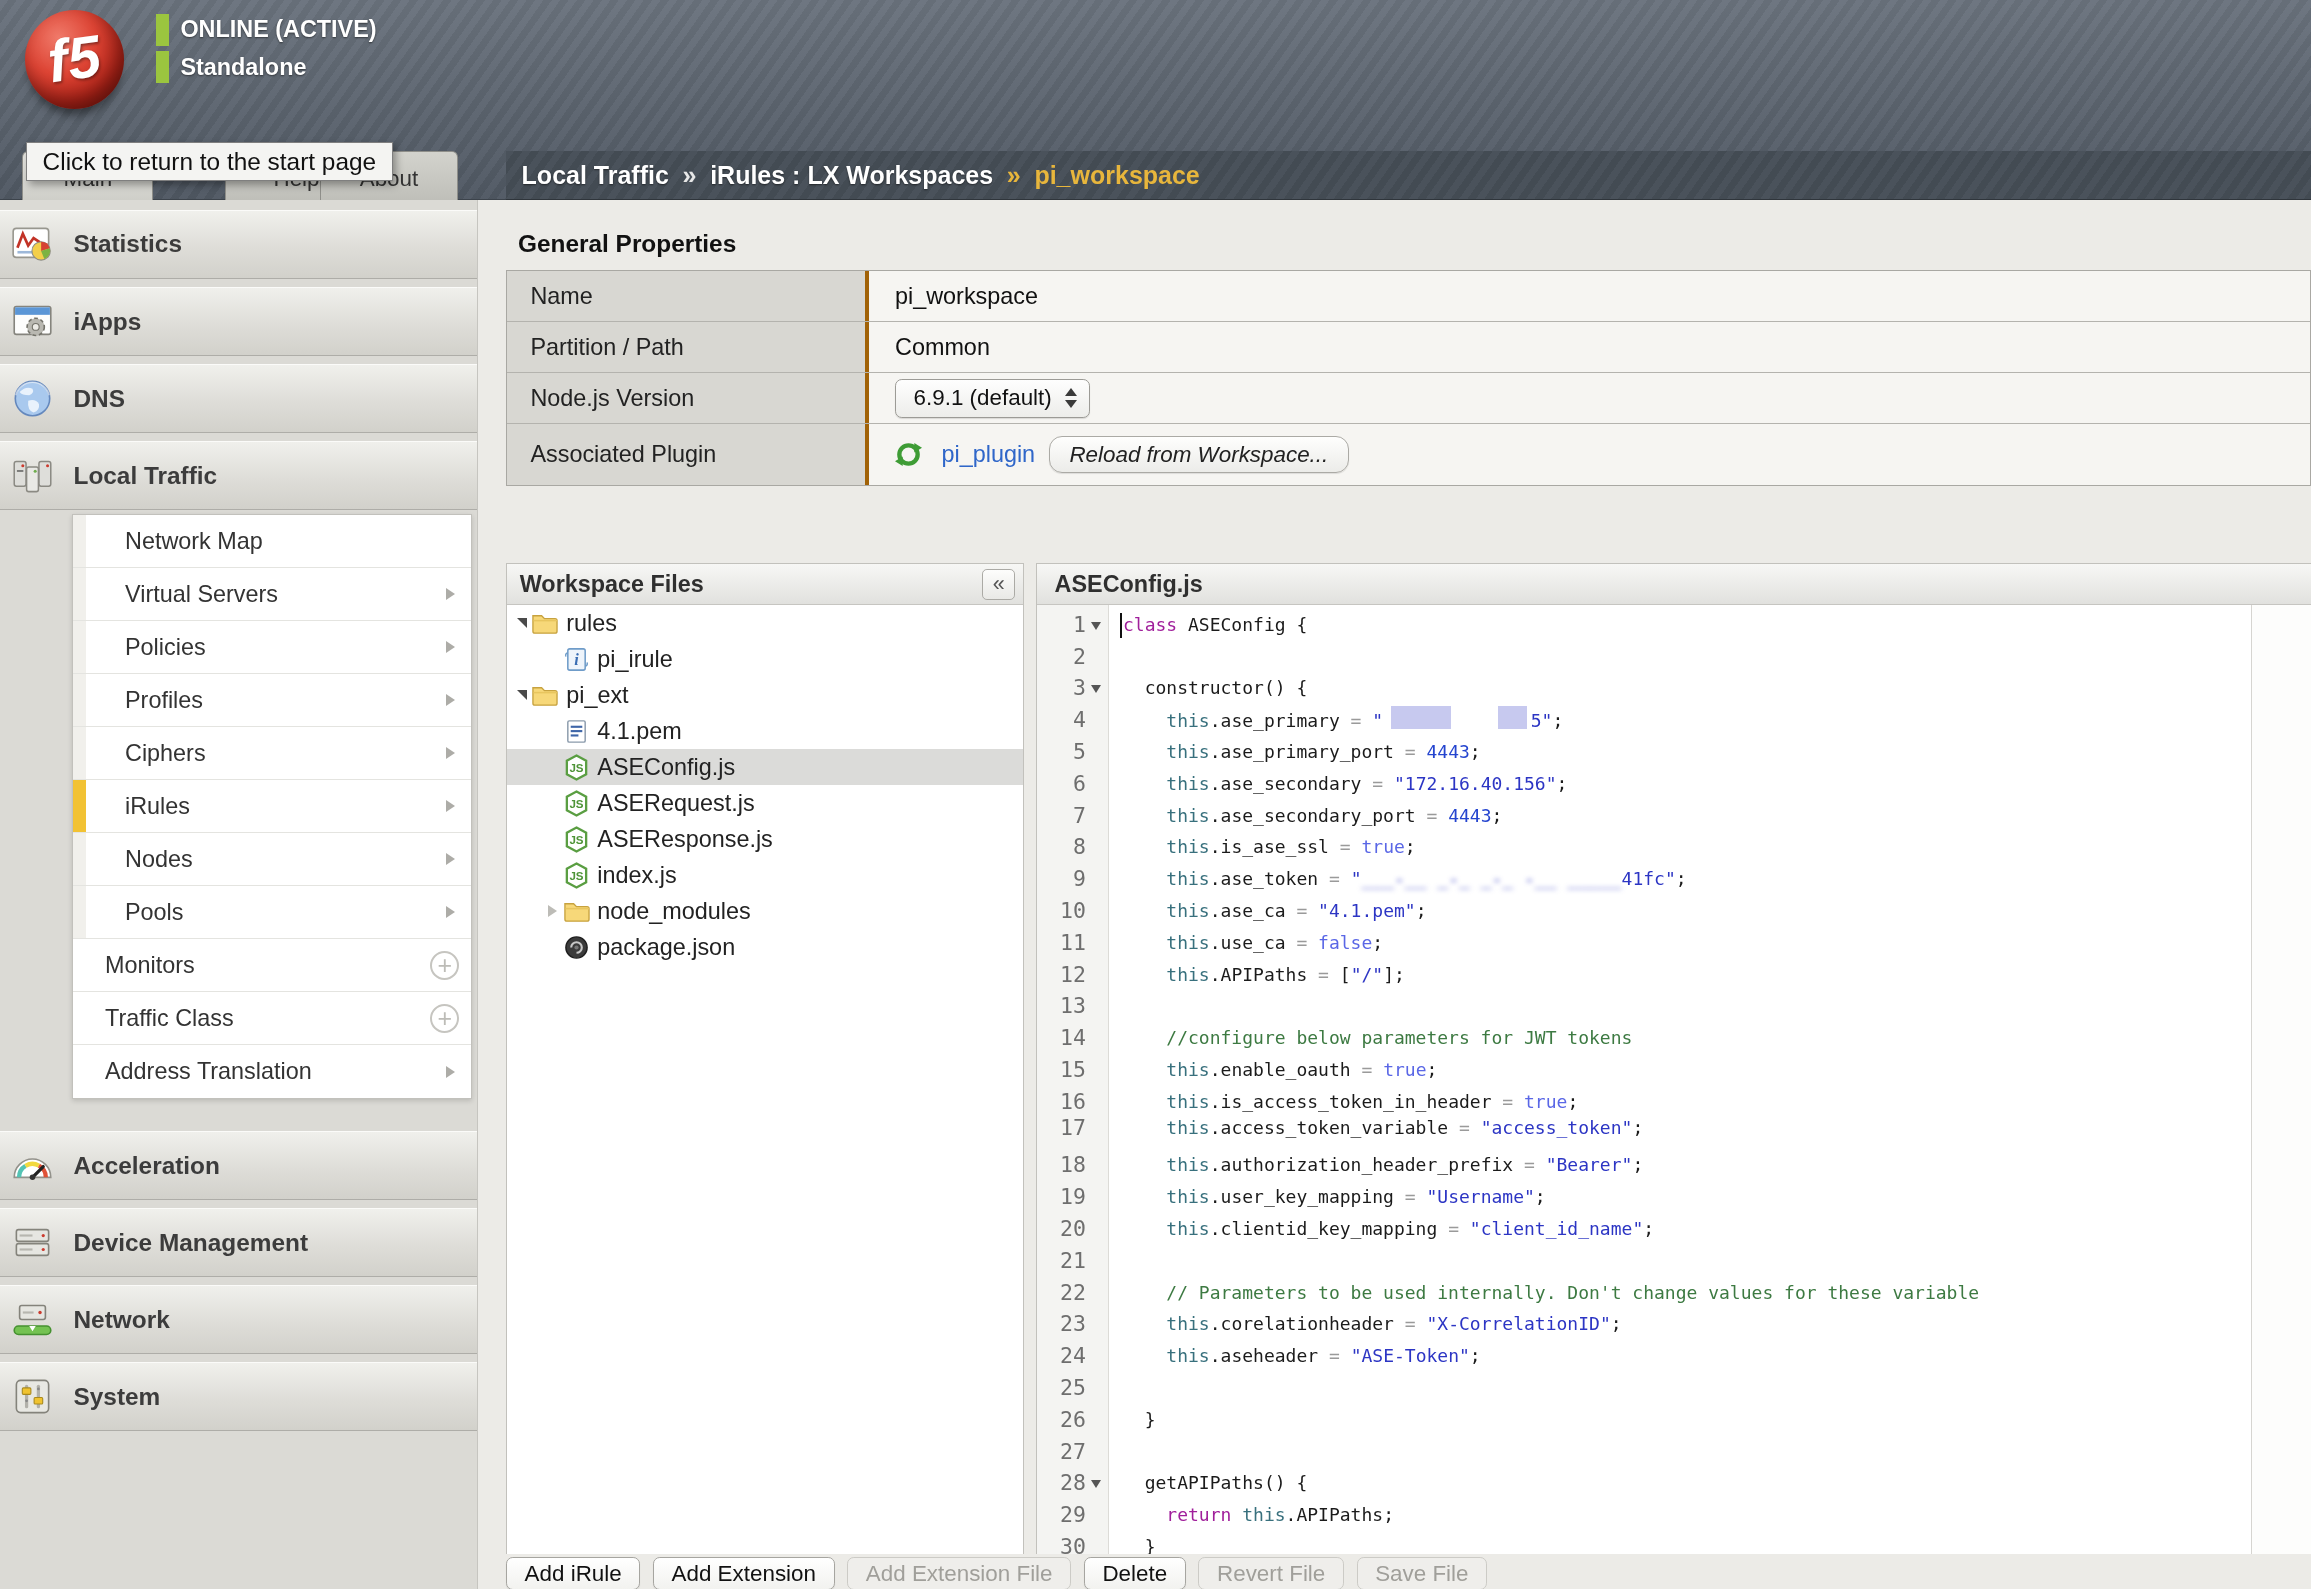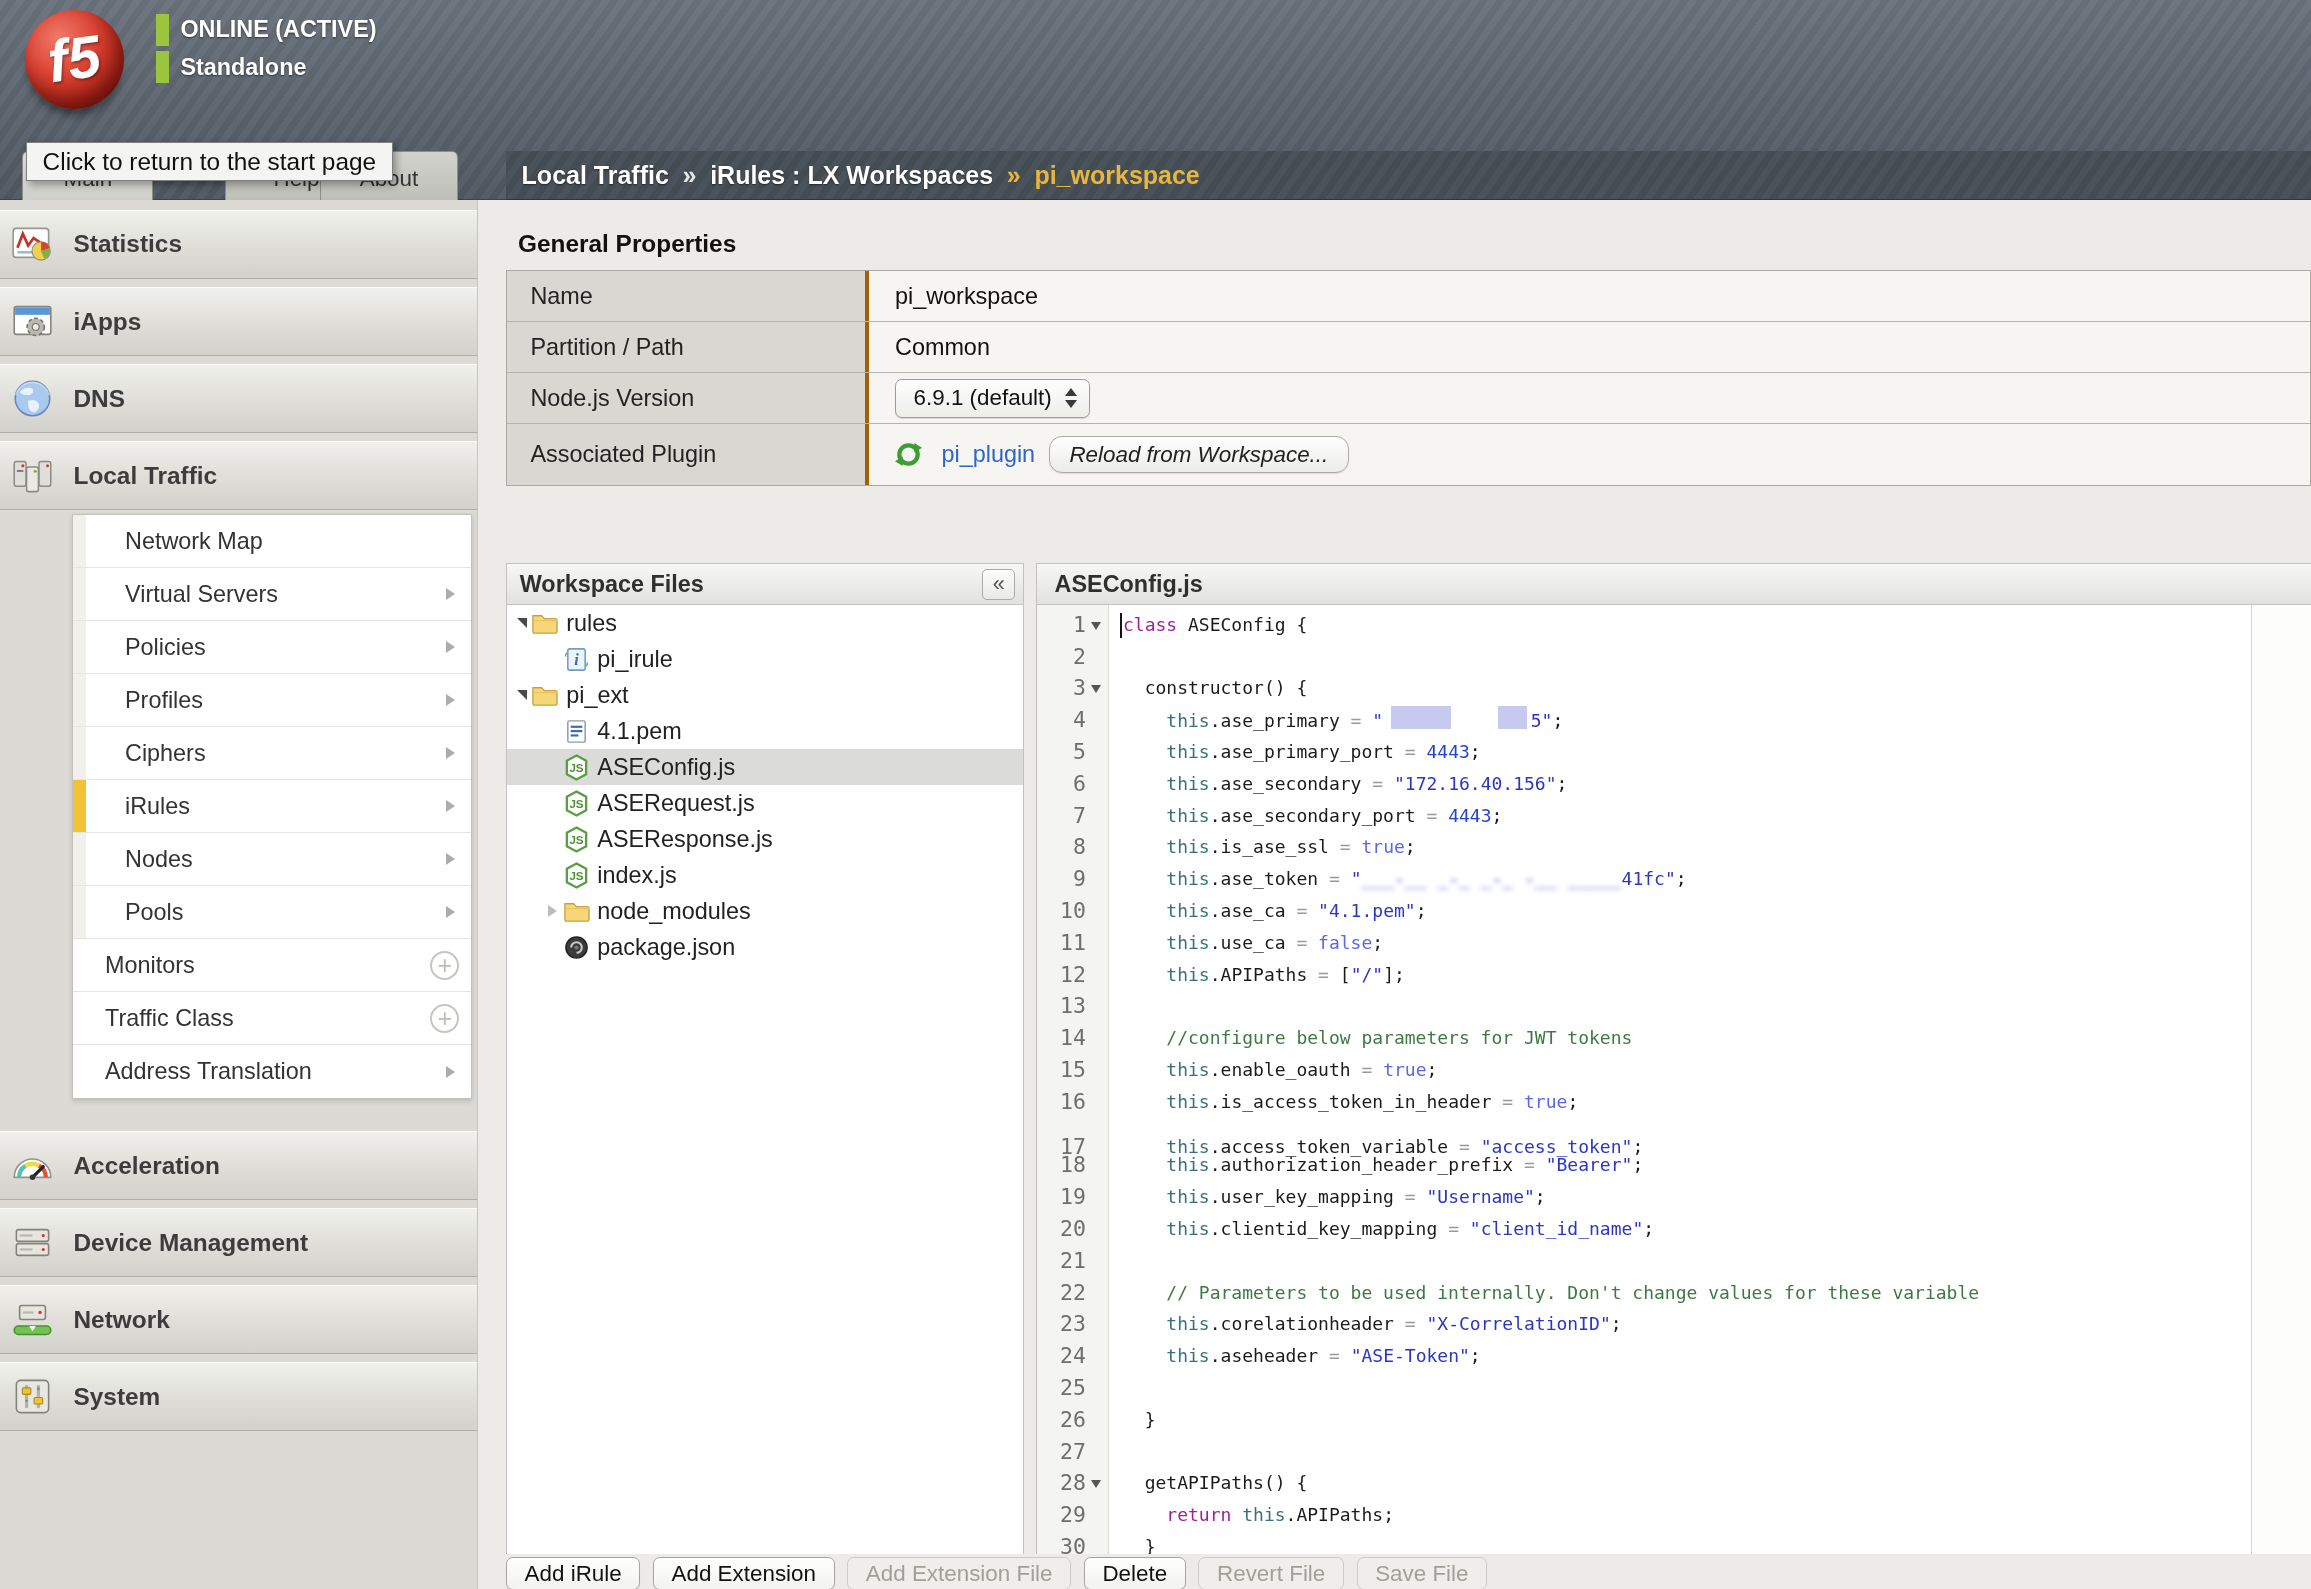--- a/index.html
+++ b/index.html
@@ -555,21 +555,21 @@
         <span class="code"><span class="cm">    //configure below parameters for JWT tokens</span></span>
       </div>
       <div class="code-line" style="top: 449px;">
         <span class="ln">15</span>
         <span class="code"><span class="pl">    </span><span class="th">this</span><span class="pl">.enable_oauth </span><span class="op">= </span><span class="bo">true</span><span class="pl">;</span></span>
       </div>
       <div class="code-line" style="top: 481px;">
         <span class="ln">16</span>
         <span class="code"><span class="pl">    </span><span class="th">this</span><span class="pl">.is_access_token_in_header </span><span class="op">= </span><span class="bo">true</span><span class="pl">;</span></span>
       </div>
-      <div class="code-line" style="top: 526px;">
+      <div class="code-line" style="top: 507px;">
         <span class="ln">17</span>
         <span class="code"><span class="pl">    </span><span class="th">this</span><span class="pl">.access_token_variable </span><span class="op">= </span><span class="st">"access_token"</span><span class="pl">;</span></span>
       </div>
       <div class="code-line" style="top: 544px;">
         <span class="ln">18</span>
         <span class="code"><span class="pl">    </span><span class="th">this</span><span class="pl">.authorization_header_prefix </span><span class="op">= </span><span class="st">"Bearer"</span><span class="pl">;</span></span>
       </div>
       <div class="code-line" style="top: 576px;">
         <span class="ln">19</span>
         <span class="code"><span class="pl">    </span><span class="th">this</span><span class="pl">.user_key_mapping </span><span class="op">= </span><span class="st">"Username"</span><span class="pl">;</span></span>

